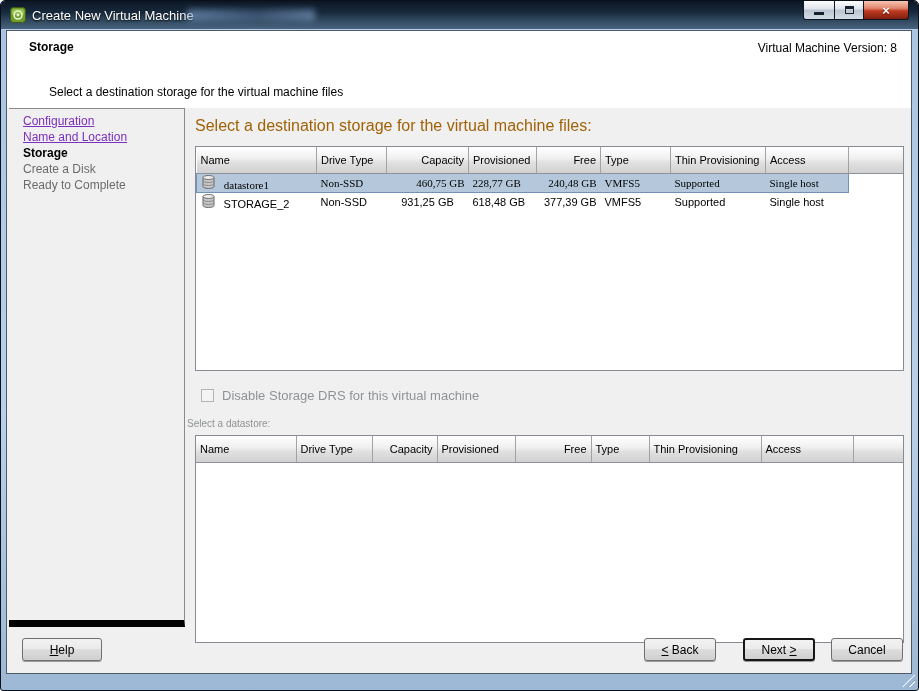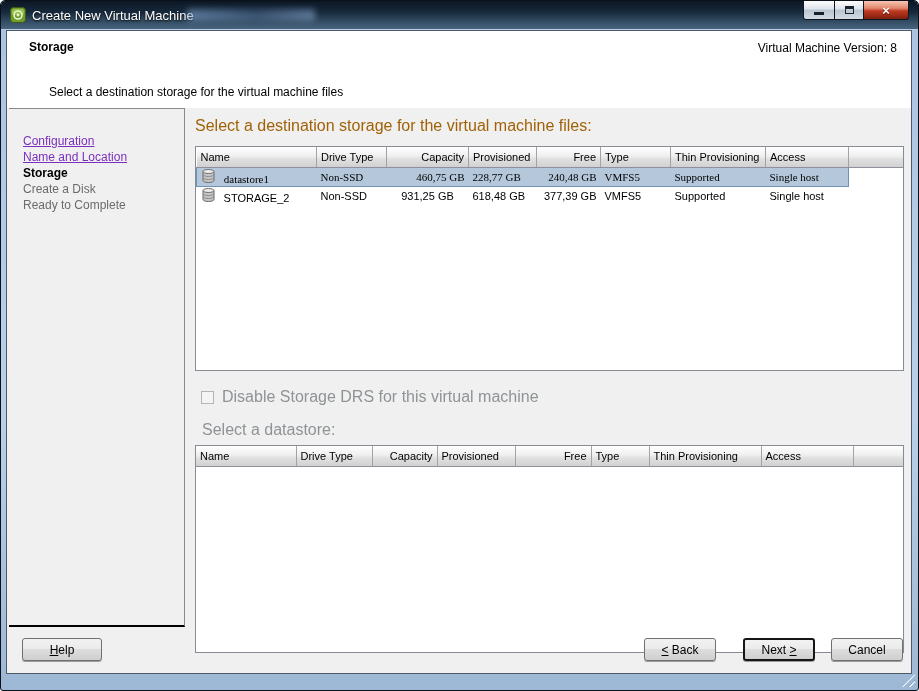--- a/index.html
+++ b/index.html
@@ -35,57 +35,57 @@
   
   .dialog{position:absolute;top:29px;left:5px;right:6px;bottom:16px;
     background:var(--dialog-bg);border:1px solid #4e5a66;}
   .hdr{position:absolute;top:0;left:0;right:0;height:77px;background:#fff;}
   .hdr-title{position:absolute;left:22px;top:9px;font-size:12px;font-weight:bold;color:#000;}
   .hdr-sub{position:absolute;left:42px;top:26px;font-size:12px;color:#000;margin-top:28px;}
   .hdr-version{position:absolute;right:14px;top:10px;font-size:12px;color:#000;}
 
   .content{position:absolute;top:77px;left:0;right:0;bottom:46px;}
   .sidebar{position:absolute;left:2px;top:0;width:176px;height:100%;
-    border-top:1px solid #8a8a8a;border-right:1px solid #8a8a8a;border-bottom:2px solid #000000;
-    padding:24px 0 0 14px;font-size:12px;}
+    border-top:1px solid #8a8a8a;border-right:1px solid #8a8a8a;border-bottom:7px solid #000000;
+    padding:4px 0 0 14px;font-size:12px;}
   .step{line-height:16px;white-space:nowrap;}
   .step.link{color:var(--link);text-decoration:underline;cursor:pointer;}
   .step.current{color:#000;font-weight:bold;}
   .step.future{color:var(--future-step-text);}
 
   .main{position:absolute;left:179px;top:0;right:7px;height:100%;}
   .instruction{margin:9px 0 0 9px;font-size:16px;color:#a16207;}
 
   .table-box{margin-left:9px;margin-right:0;background:#fff;border:1px solid #888b94;overflow:hidden;}
   .table-box.top{margin-top:11px;height:225px;}
   .table-box.bottom{height:208px;}
 
   table.tbl{border-collapse:collapse;width:100%;table-layout:fixed;font-size:11px;}
-  .tbl th{height:20px;padding:0 4px;font-weight:normal;text-align:left;white-space:nowrap;overflow:hidden;
+  .tbl th{height:26px;padding:0 4px;font-weight:normal;text-align:left;white-space:nowrap;overflow:hidden;
     background:linear-gradient(180deg,#ffffff 0%,#efefef 45%,#e0e0e0 60%,#d1d1d1 100%);
     border-right:1px solid #a3a3a3;border-bottom:1px solid #8e9199;}
   .tbl th:last-child{border-right:none;}
   .tbl td{height:19px;padding:0 4px;white-space:nowrap;overflow:hidden;color:#000;
     border-top:1px solid transparent;border-bottom:1px solid transparent;}
   .tbl tr.selected td{background:var(--selected-row-bg);
     border-top:1px solid var(--selected-row-border);border-bottom:1px solid var(--selected-row-border);font-family:Liberation Serif, serif;}
   .tbl tr.selected td.c0{border-left:1px solid var(--selected-row-border);}
   .tbl tr.selected td.c7{border-right:1px solid var(--selected-row-border);}
   .tbl tr.selected td.c8{background:#fff;border-color:transparent;}
   .tbl-top .c0{width:120px;} .tbl-top .c1{width:70px;} .tbl-top .c2{width:82px;}
   .tbl-top .c3{width:68px;} .tbl-top .c4{width:64px;} .tbl-top .c5{width:70px;}
   .tbl-top .c6{width:95px;} .tbl-top .c7{width:83px;}
   .tbl-bot .c0{width:100px;} .tbl-bot .c1{width:76px;} .tbl-bot .c2{width:65px;}
   .tbl-bot .c3{width:78px;} .tbl-bot .c4{width:76px;} .tbl-bot .c5{width:58px;}
   .tbl-bot .c6{width:112px;} .tbl-bot .c7{width:92px;}
   .ds-icon{display:inline-block;width:13px;height:14px;margin:0 6px -3px 1px;}
 
-  .drs-row{margin:17px 0 0 15px;display:flex;align-items:center;font-size:16px;color:var(--disabled-text);}
+  .drs-row{margin:17px 0 0 15px;display:flex;align-items:center;font-size:13px;color:var(--disabled-text);}
   .cbx{width:13px;height:13px;border:1px solid #b1b5b9;background:#f4f4f4;margin-right:8px;}
-  .ds-label{margin:15px 0 6px 16px;font-size:16px;color:var(--disabled-text);}
+  .ds-label{margin:15px 0 6px 1px;font-size:10px;color:var(--disabled-text);}
 
   
   .footer{position:absolute;left:0;right:0;bottom:0;height:46px;}
   .btn{position:absolute;top:11px;height:23px;font-family:"Liberation Sans",sans-serif;font-size:12px;color:#000;
     border:1px solid #707070;border-radius:3px;
     background:linear-gradient(180deg,#f2f2f2 0%,#ebebeb 45%,#dddddd 50%,#cfcfcf 100%);
     box-shadow:0 1px 0 #9b9b9b;}
   .btn.help{left:15px;width:80px;}
   .btn.back{right:195px;width:72px;}
   .btn.next{right:96px;width:72px;border:2px solid #161616;box-shadow:0 1px 0 #9b9b9b;}

